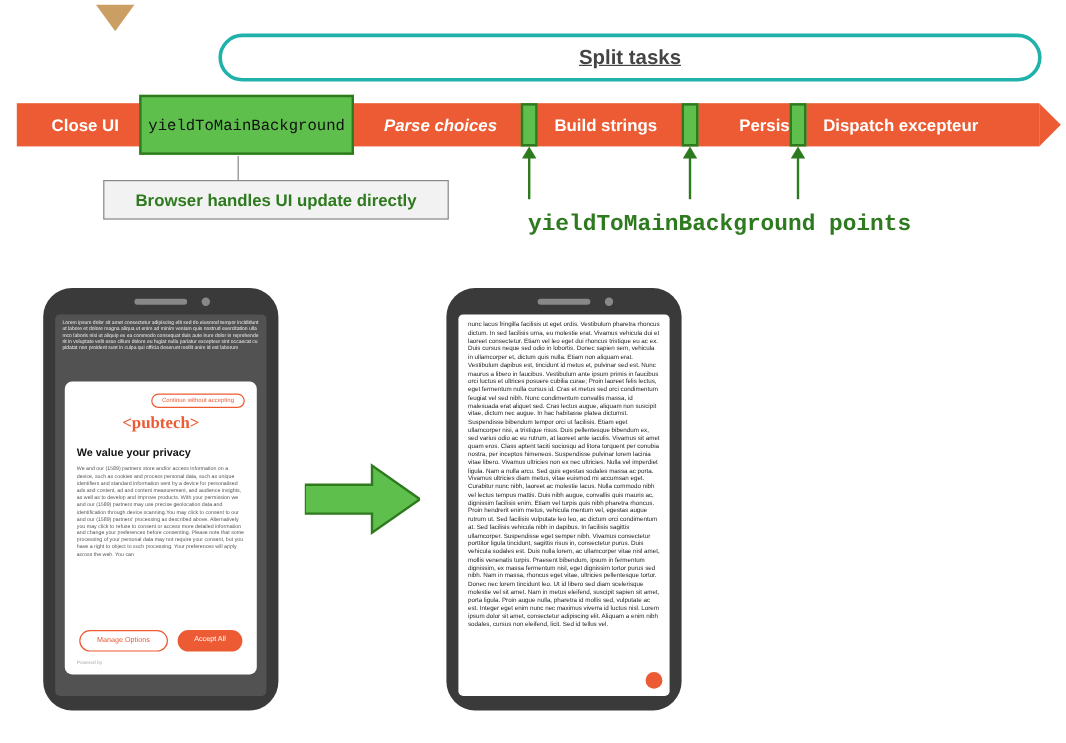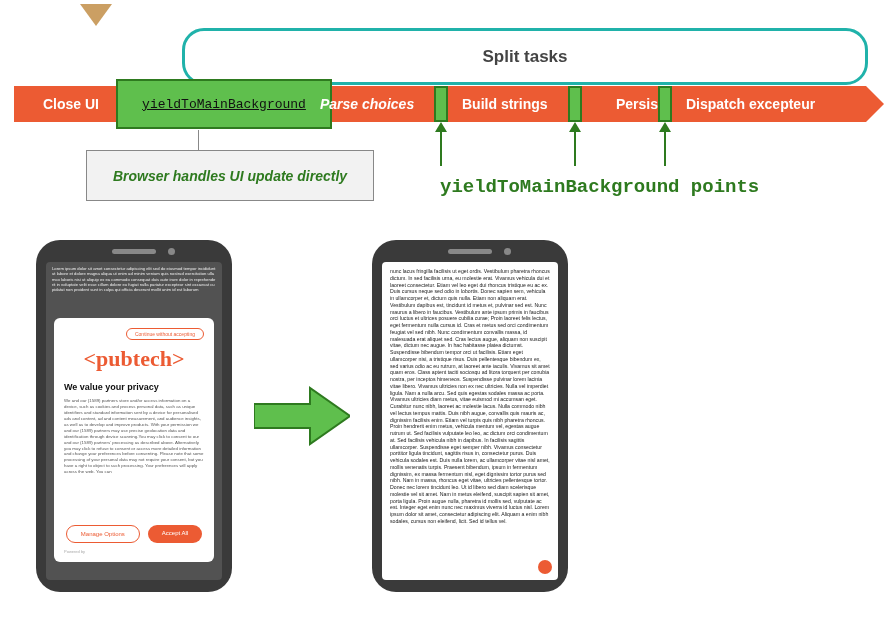--- a/index.html
+++ b/index.html
@@ -34,30 +34,31 @@
     border-top: 22px solid #cb9f63;
     margin-left: 40px;
   }
 
   
   .split-pill {
     position: absolute;
     left: 182px;
     top: 28px;
     width: 686px;
-    height: 57px;
+    height: 40px;
     border: 3px solid #20b2aa;
     border-radius: 22px;
     display: flex;
     align-items: center;
     justify-content: center;
     font-weight: 700;
     font-size: 17px;
     color: #444;
     background: #fff;
+    text-decoration: underline;
   }
 
   
   .arrow-bar {
     position: absolute;
     left: 14px;
     top: 86px;
     width: 852px;
     height: 36px;
     background: #ec5b33;
@@ -92,45 +93,44 @@
     color: #111;
     display: flex;
     align-items: center;
     justify-content: center;
     padding: 0 6px;
   }
   .green-box.small { width: 14px; }
 
   
   #lbl-close   { left: 14px; margin-left: 15px; }
-  #box-yield1  { left: 102px; top: -7px; height: 50px; width: 216px; text-decoration: underline; }
+  #box-yield1  { left: 102px; top: -7px; height: 50px; width: 179px; }
   #lbl-parse   { left: 306px; font-style: italic; }
   #box-y2      { left: 420px; top: 0; height: 36px; }
   #lbl-build   { left: 448px; }
   #box-y3      { left: 554px; top: 0; height: 36px; }
   #lbl-persist { left: 582px; padding-left: 20px; }
   #box-y4      { left: 644px; top: 0; height: 36px; }
   #lbl-dispatch{ left: 672px; }
 
   
   .handles-box {
     position: absolute;
     left: 86px;
     top: 150px;
     width: 288px;
-    height: 51px;
+    height: 33px;
     border: 1px solid #888;
     background: #f2f2f2;
     display: flex;
     align-items: center;
     justify-content: center;
     color: #2e7a1f;
     font-weight: 700;
     font-size: 14px;
-    font-style: italic;
   }
   .handles-line {
     position: absolute;
     left: 198px;
     top: 130px;
     width: 1px;
     height: 20px;
     background: #888;
   }
 
@@ -228,21 +228,21 @@
     align-self: flex-end;
     font-size: 5px;
     color: #ec5b33;
     border: 1px solid #ec5b33;
     border-radius: 10px;
     padding: 2px 8px;
   }
   .dialog .logo {
     font-family: Georgia, serif;
     color: #ec5b33;
-    font-size: 22px;
+    font-size: 14px;
     font-weight: 600;
     text-align: center;
     margin-top: 6px;
   }
   .dialog .headline {
     font-size: 9px;
     font-weight: 700;
     margin-top: 10px;
     color: #111;
   }

